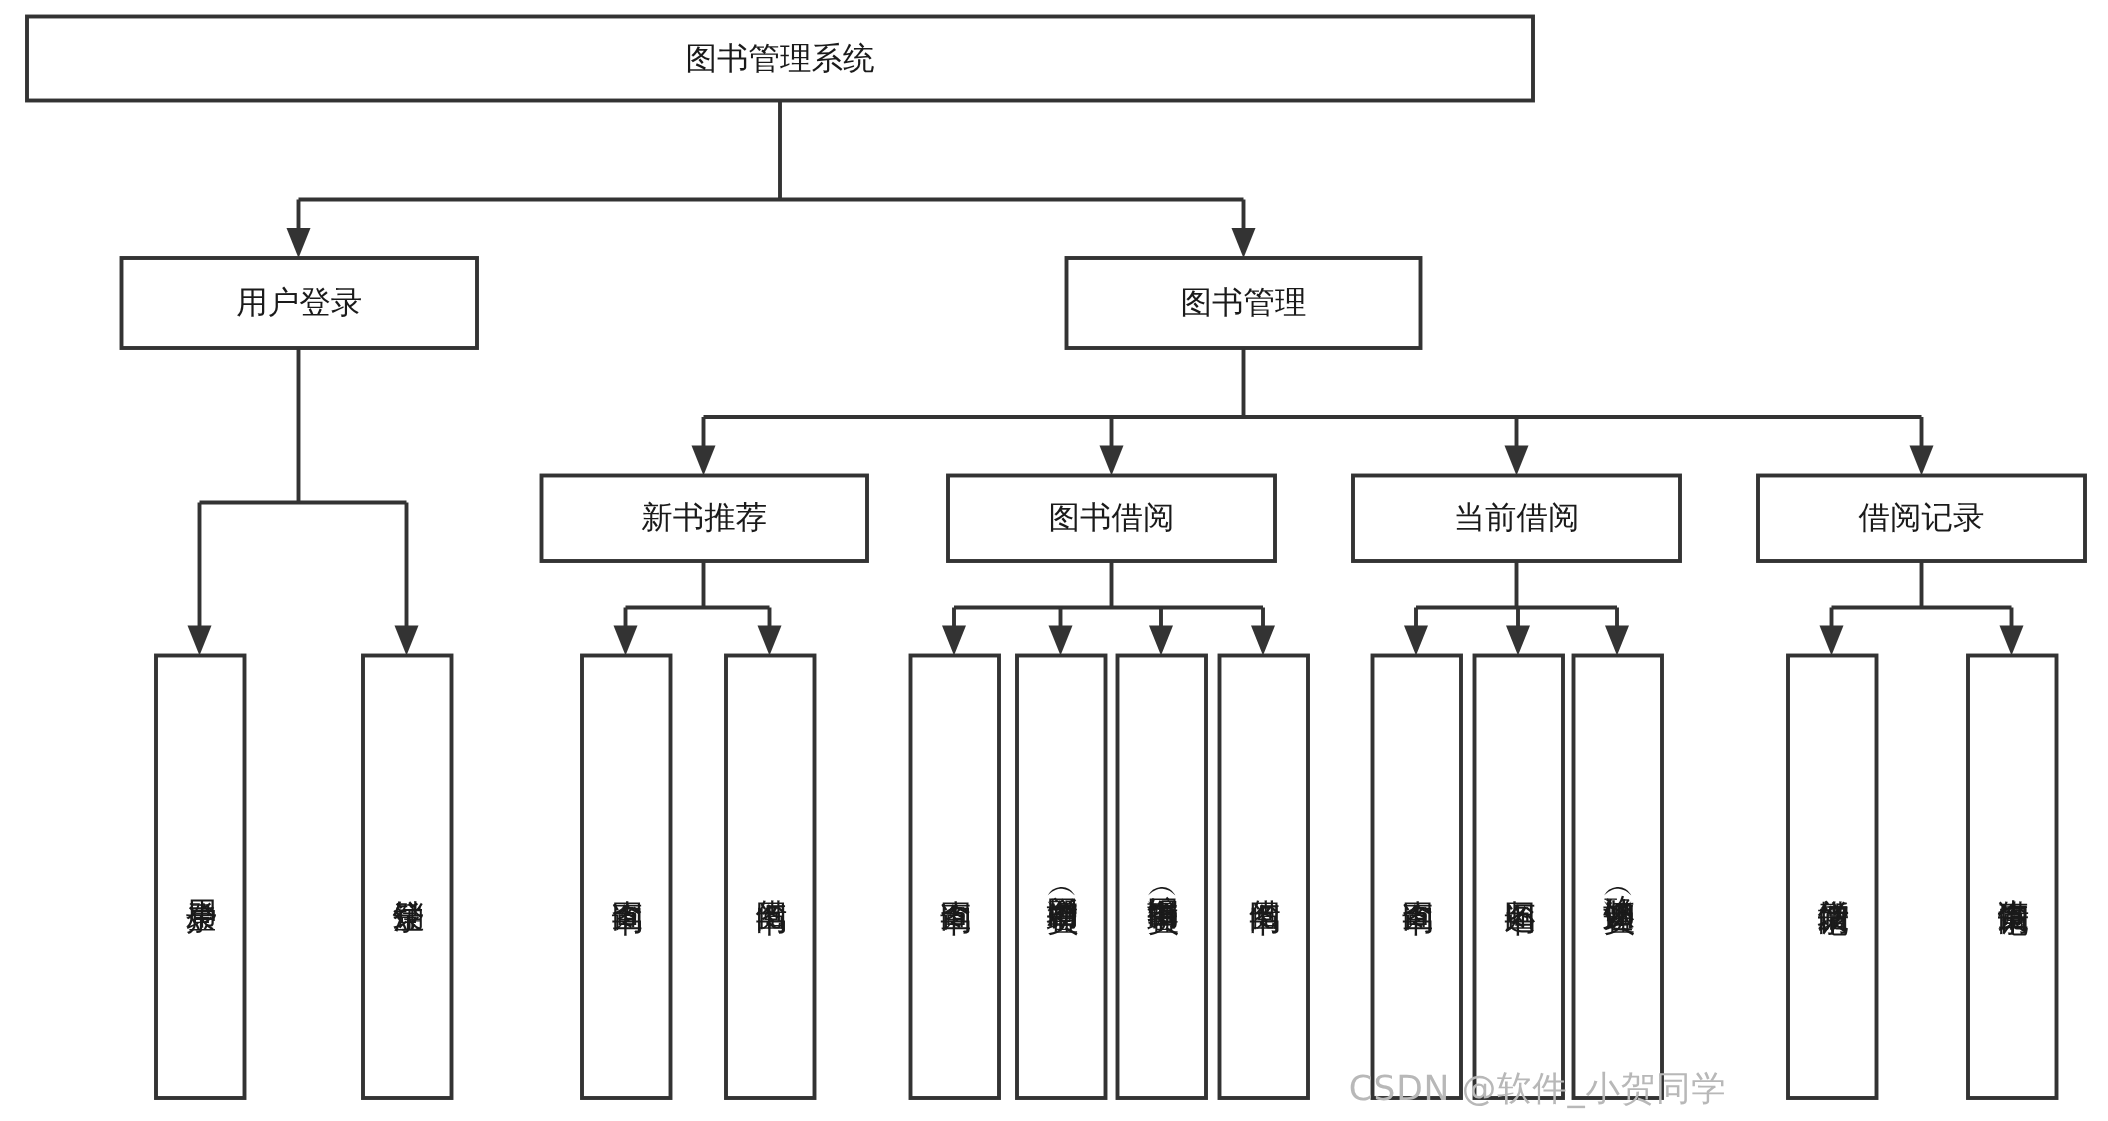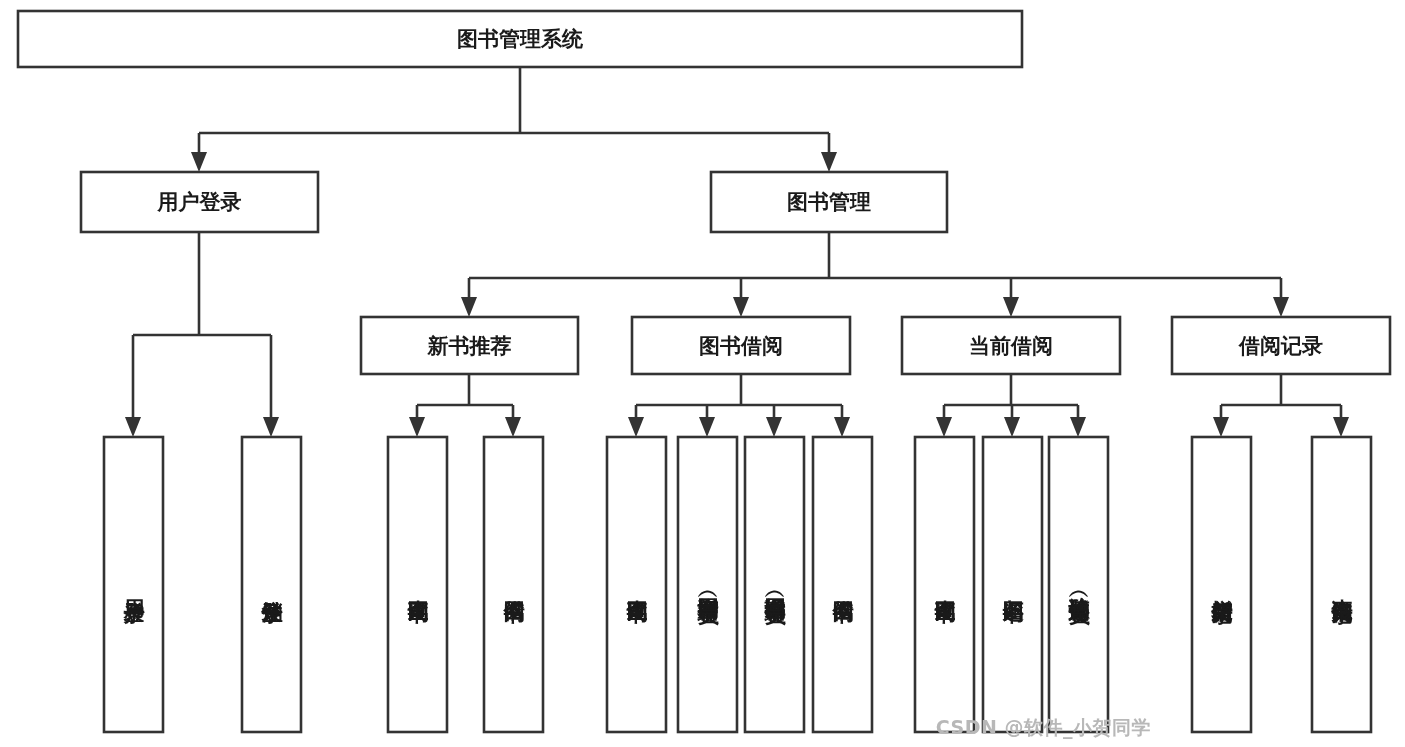--- a/index.html
+++ b/index.html
@@ -11,21 +11,20 @@
     width: 1405px;
     height: 747px;
     font-family: "DejaVu Sans", "Liberation Sans", sans-serif;
     overflow: hidden;
   }
   #diagram-root {
     position: relative;
     width: 1159px;
     height: 747px;
     background: #ffffff;
-    font-weight: bold;
   }
   svg#flow-svg {
     position: absolute;
     left: 0;
     top: 0;
     width: 1405px;
     height: 747px;
     display: block;
   }
   .node-rect {
@@ -69,21 +68,21 @@
     display: flex;
     align-items: flex-start;
     justify-content: center;
     padding-top: 6px;
   }
   .watermark {
     position: absolute;
     right: 8px;
     bottom: 6px;
     font-family: "DejaVu Sans", "Liberation Sans", sans-serif;
-    font-size: 19px;
+    font-size: 23px;
     color: #b8b8b8;
     letter-spacing: 0.5px;
     white-space: nowrap;
   }
 </style>
 </head>
 <body>
 
 <div id="diagram-root">
   <svg id="flow-svg" viewBox="0 0 1405 747">

